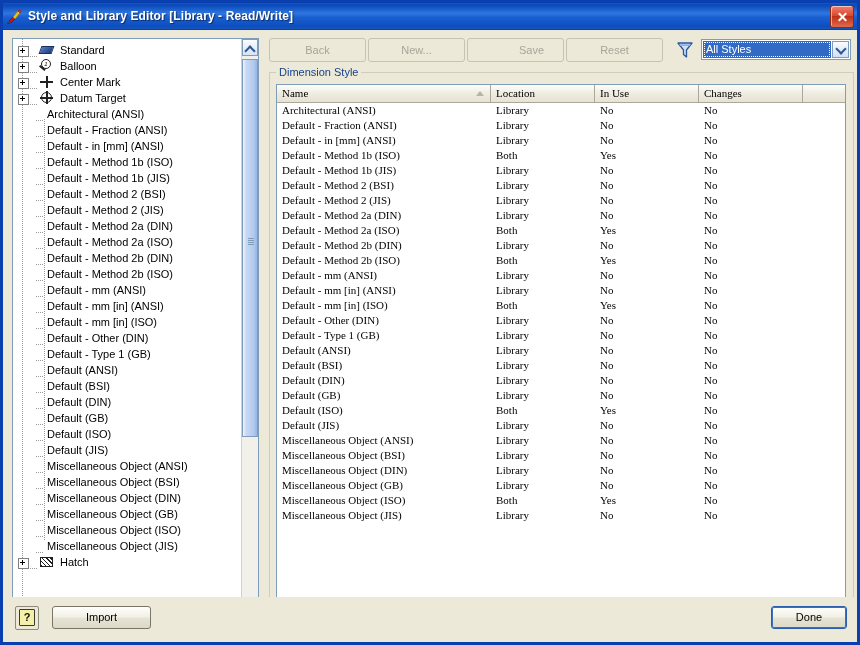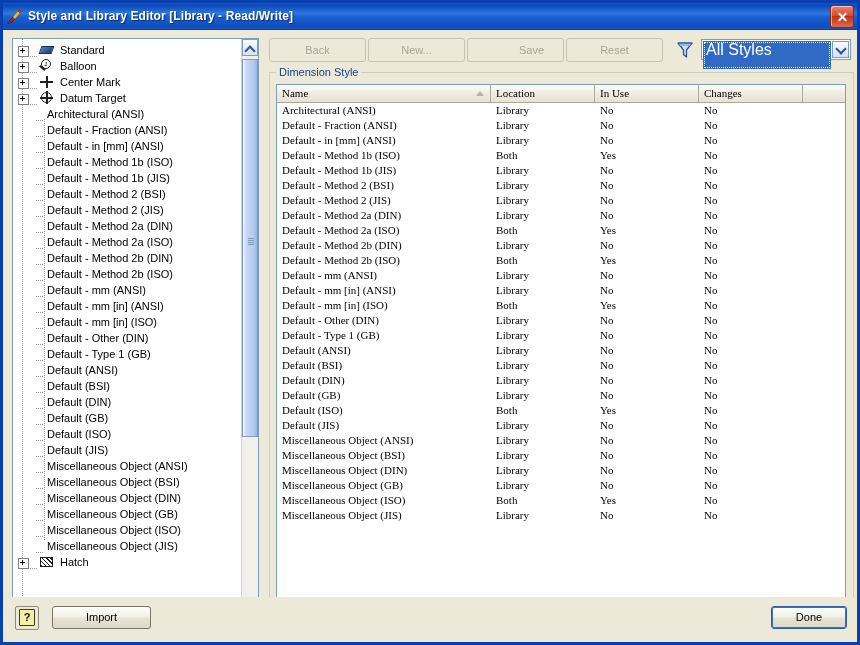--- a/index.html
+++ b/index.html
@@ -156,22 +156,22 @@
     background:#ece9d8;border:1px solid #c6c3b6;border-radius:3px;
     color:#a8a498;font-size:11px;text-align:center;line-height:22px;
     box-sizing:border-box;cursor:default;
   }
   .filter-icon{position:absolute;left:406px;top:3px;width:20px;height:19px;}
   .combo{
     position:absolute;left:432px;top:1px;width:150px;height:21px;
     border:1px solid #7f9db9;background:#fff;box-sizing:border-box;
   }
   .combo-text{
-    position:absolute;left:1px;top:1px;right:19px;height:28px;
-    background:#316ac5;color:#fff;font-size:16px;line-height:17px;padding-left:3px;
+    position:absolute;left:1px;top:1px;right:19px;height:17px;
+    background:#316ac5;color:#fff;font-size:11px;line-height:17px;padding-left:3px;
     outline:1px dotted #fff;outline-offset:-2px;
     white-space:nowrap;overflow:hidden;
   }
   .combo-arrow{
     position:absolute;right:1px;top:1px;width:17px;height:17px;
     background:linear-gradient(to bottom,#fbfcfe,#d2e0f4);
     border:1px solid #7f9db9;box-sizing:border-box;cursor:pointer;
   }
   .combo-arrow .chev{
     position:absolute;left:50%;top:50%;width:6px;height:6px;

